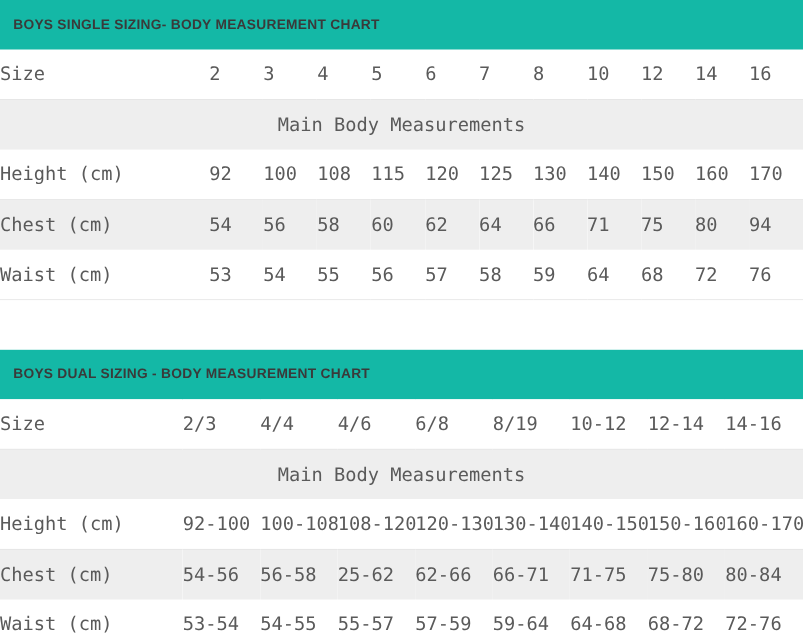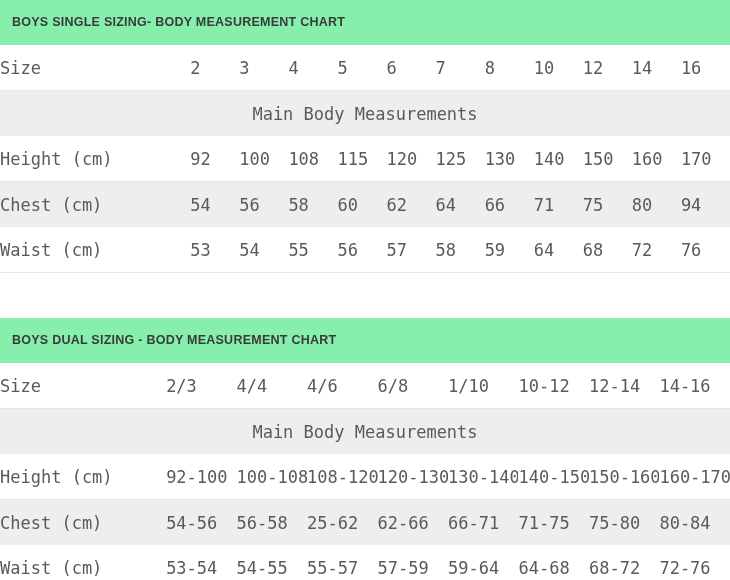--- a/index.html
+++ b/index.html
@@ -14,21 +14,21 @@
     font-family: "Liberation Sans", sans-serif;
     color: #555555;
   }
 
   .chart-block {
     width: 730px;
     box-sizing: border-box;
   }
 
   .chart-title {
-    background: #86efac;
+    background: #14b8a6;
     color: #3a3a3a;
     font-family: "Liberation Sans", sans-serif;
     font-weight: bold;
     font-size: 12.5px;
     letter-spacing: 0.02em;
     padding: 0 12px;
     height: 45px;
     line-height: 45px;
     box-sizing: border-box;
     white-space: nowrap;
@@ -167,21 +167,21 @@
   <div class="chart-title">BOYS DUAL SIZING - BODY MEASUREMENT CHART</div>
 
   <table class="size-table tbl-dual">
     <tbody>
       <tr class="row-white">
         <td class="label-cell">Size</td>
         <td class="value-cell">2/3</td>
         <td class="value-cell">4/4</td>
         <td class="value-cell">4/6</td>
         <td class="value-cell">6/8</td>
-        <td class="value-cell">1/10</td>
+        <td class="value-cell">8/19</td>
         <td class="value-cell">10-12</td>
         <td class="value-cell">12-14</td>
         <td class="value-cell">14-16</td>
       </tr>
 
       <tr class="row-grey">
         <td class="span-cell" colspan="9">Main Body Measurements</td>
       </tr>
 
       <tr class="row-white">

